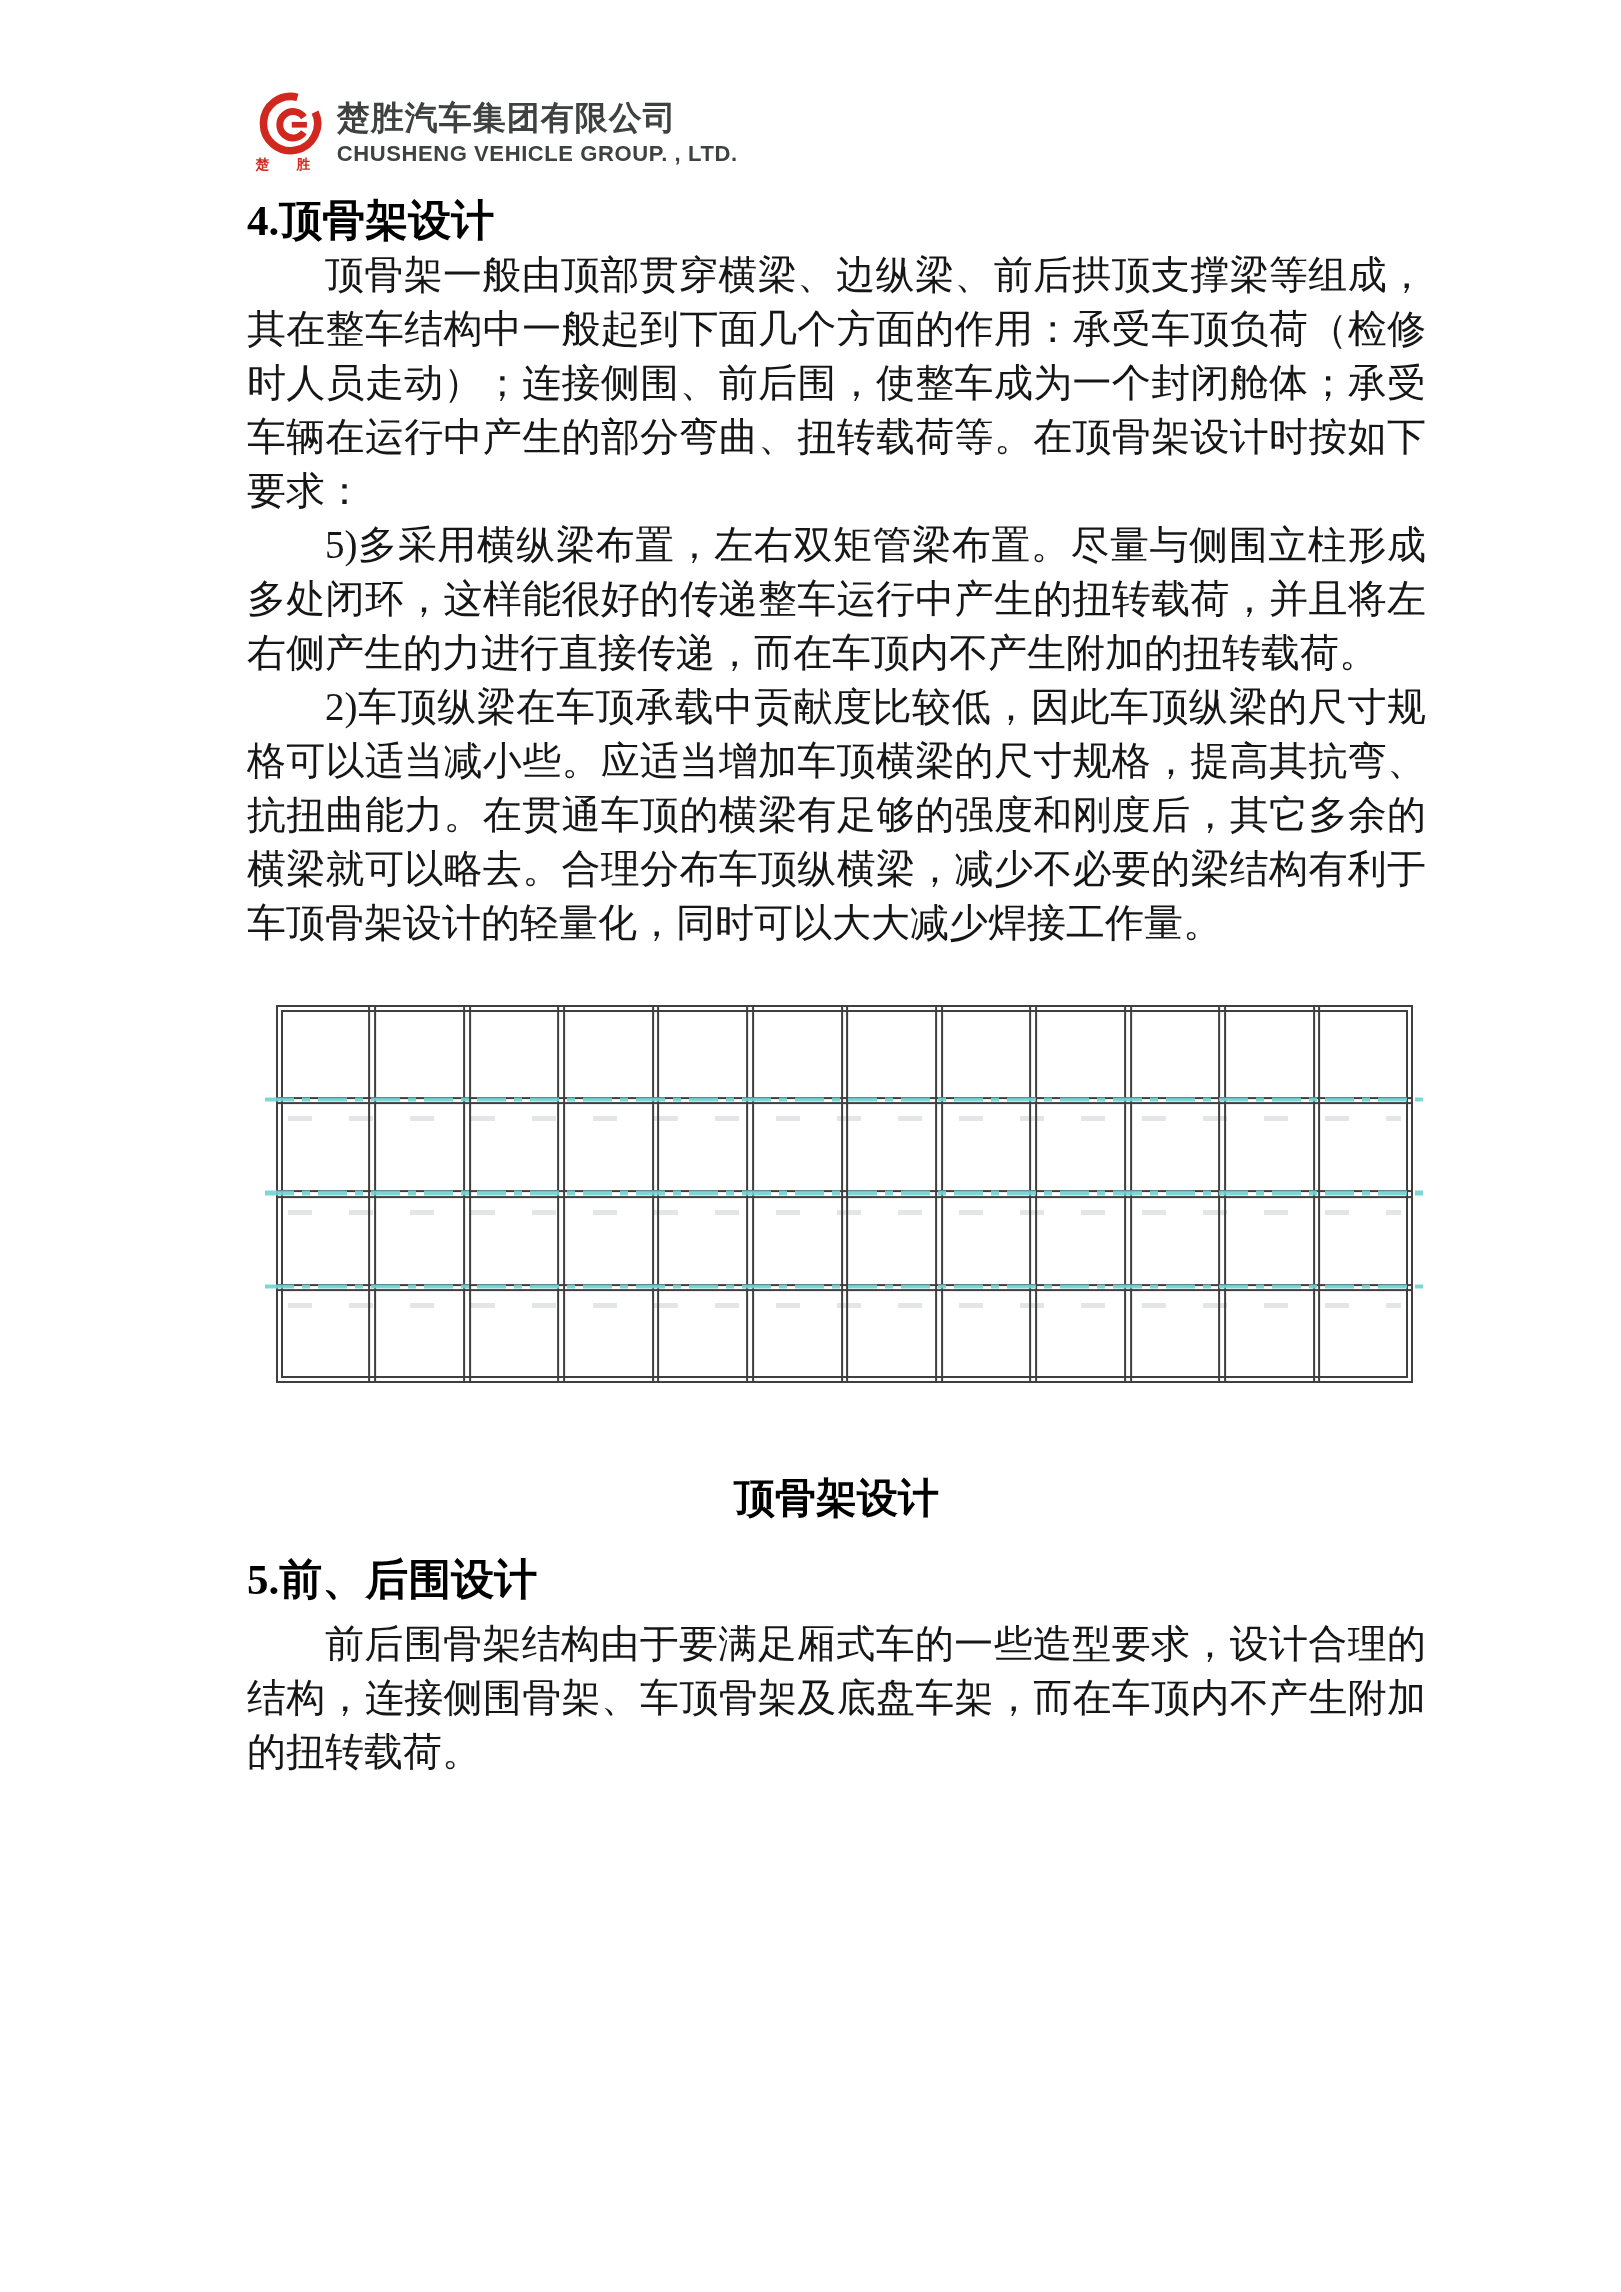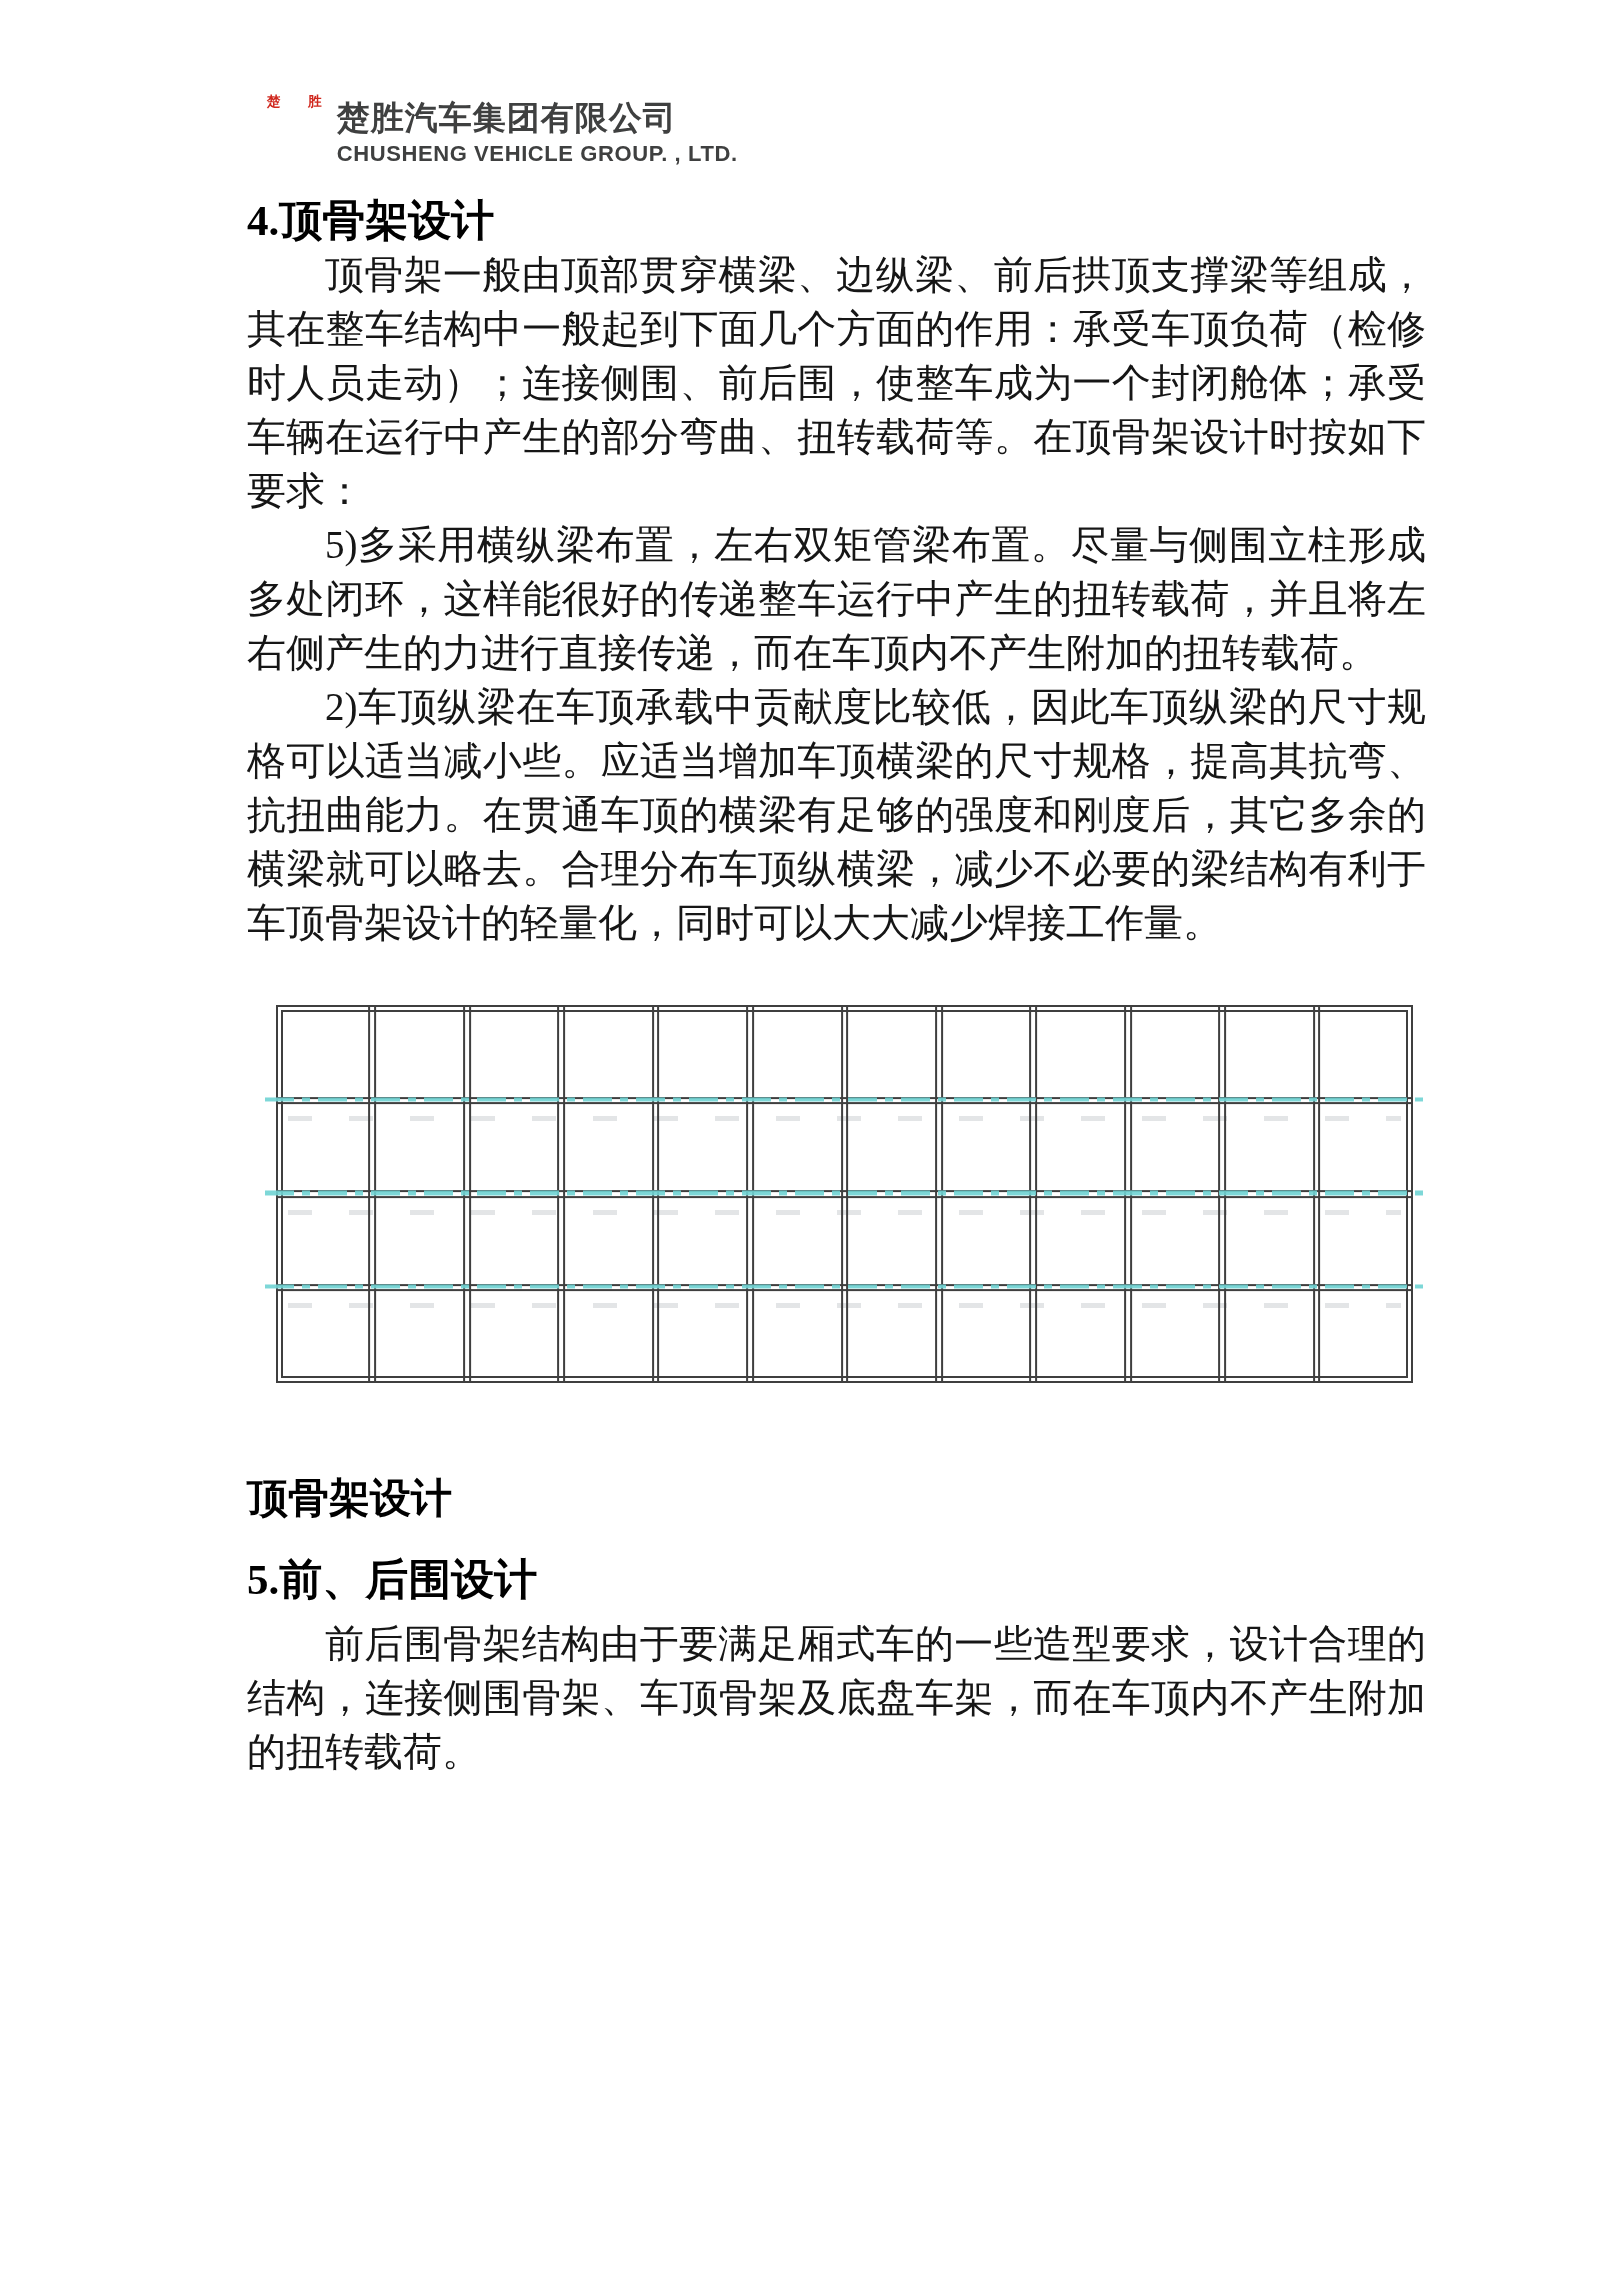--- a/index.html
+++ b/index.html
@@ -7,21 +7,21 @@
     position:relative;
     width:1621px; height:2293px;
     background:#ffffff;
     font-family:"Liberation Serif","DejaVu Serif",serif;
     color:#161616;
     overflow:hidden;
   }
 
   
   .logo { position:absolute; left:255px; top:92px; display:flex; align-items:flex-start; gap:14.7px; }
-  .emblem-wrap { display:flex; align-items:flex-start; width:67px; }
+  .emblem-wrap { display:flex; flex-direction:column; align-items:flex-end; width:67px; }
   .emblem-wrap svg { color:var(--brand,#d0281e); }
   .emblem-caption {
     font-family:"Liberation Sans","DejaVu Sans",sans-serif;
     font-size:13.7px; font-weight:700; color:var(--brand,#d0281e);
     letter-spacing:11.8px; margin-top:1px; white-space:nowrap; text-indent:11.8px;
   }
   .logo-text { padding-top:7.8px; }
   .logo-cn {
     font-family:"Liberation Sans","DejaVu Sans",sans-serif;
     font-weight:700; font-size:33px; line-height:1.08; letter-spacing:1px;
@@ -71,21 +71,21 @@
       var(--centerline-color,#6fd3d3) 37px 45px, rgba(255,255,255,0) 45px 53px);
     opacity:.9; z-index:3;
   }
   .ghost {
     position:absolute; left:9.8px; right:9.8px; height:4.9px;
     background:repeating-linear-gradient(90deg, #b9bec2 0 23.5px, rgba(255,255,255,0) 23.5px 61px);
     opacity:.4; z-index:1;
   }
 
   .figure-caption {
-    margin-top:90px; text-align:left; font-size:41px; font-weight:700;
+    margin-top:90px; text-align:center; font-size:41px; font-weight:700;
     line-height:51px; color:#000;
   }
   .heading-5 { margin-top:29px; }
   .para-after-heading { margin-top:9.8px; }
 </style>
 </head>
 <body>
 
 <div class="page">
 

